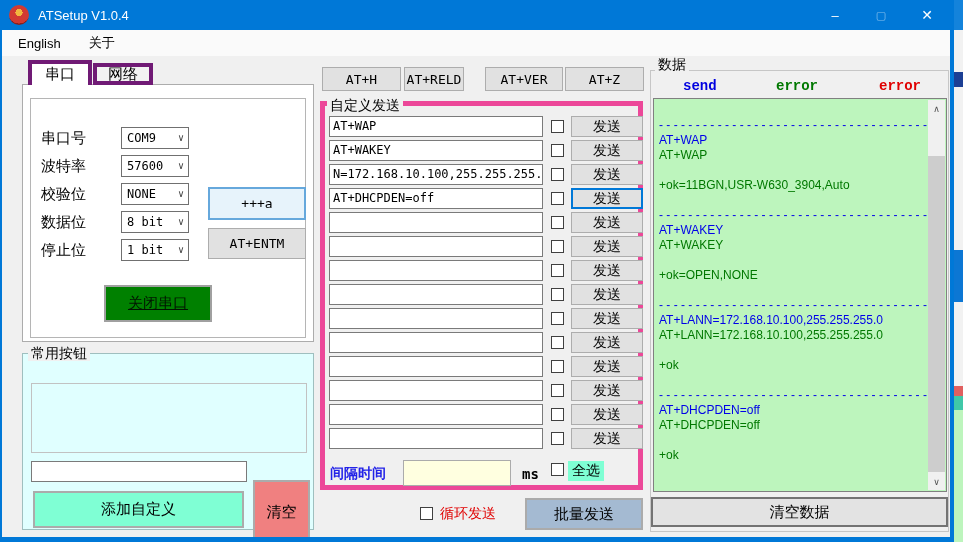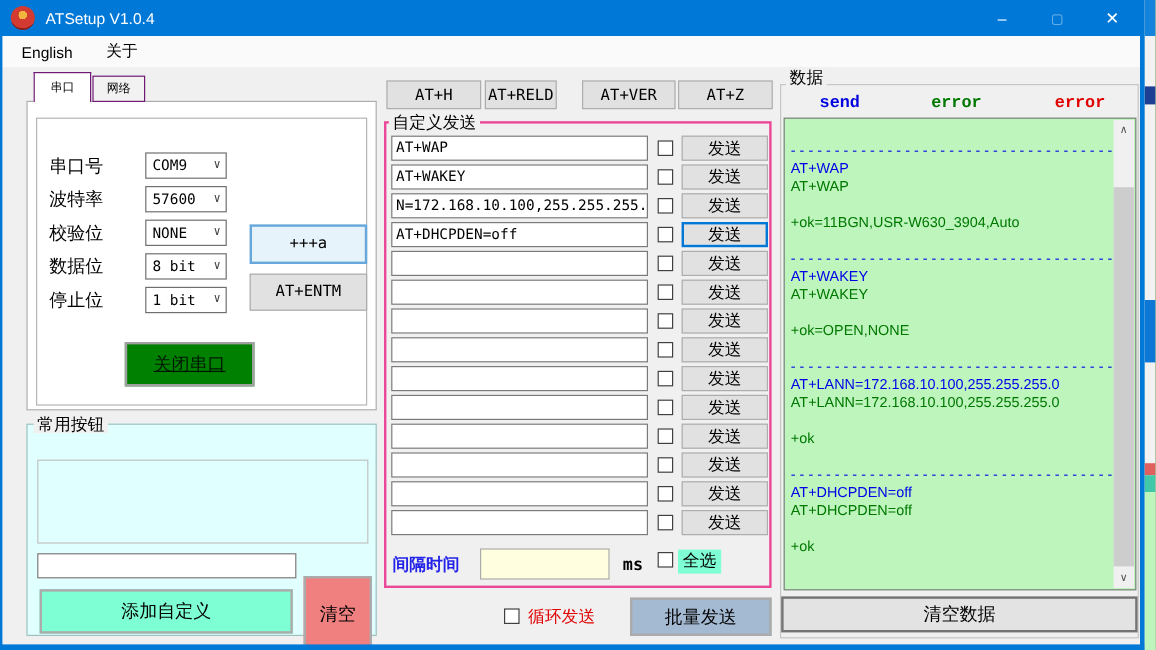--- a/index.html
+++ b/index.html
@@ -21,21 +21,21 @@
   .win-btn.max{opacity:.5;font-size:11px;}
   .win-btn.close{font-size:14px;}
 
   
   .menubar{position:absolute;left:2px;top:30px;width:948px;height:26px;background:#FAFAFA;
            display:flex;align-items:center;gap:28px;padding-left:16px;box-sizing:border-box;}
   .menu-item{font-size:13px;}
 
   
   .tab-strip{position:absolute;left:28px;top:60px;height:25px;display:flex;align-items:flex-end;z-index:3;}
-  .tab{box-sizing:border-box;border:1px solid #701a75;background:#F2F2F2;font-size:10px;height:22px;
+  .tab{box-sizing:border-box;border:4px solid #701a75;background:#F2F2F2;font-size:15px;height:22px;
        display:flex;align-items:center;padding:0 11px;margin-right:1px;}
   .tab.active{background:#fff;height:25px;border-bottom:none;padding:0 13px;}
   .tab-page{position:absolute;left:22px;top:84px;width:292px;height:258px;background:#fff;
             border:1px solid #ACACAC;box-sizing:border-box;z-index:1;}
   .serial-group{position:absolute;left:30px;top:98px;width:276px;height:240px;border:1px solid #B5B5B5;
                 box-sizing:border-box;background:#fff;z-index:2;}
   .form-label{position:absolute;left:10px;font-size:15px;white-space:nowrap;}
   .combo{position:absolute;left:90px;width:68px;height:22px;box-sizing:border-box;background:#fff;
          border:1px solid #707070;display:flex;align-items:center;justify-content:space-between;
          padding:0 4px 0 5px;font:12px "DejaVu Sans Mono","Liberation Mono",monospace;}
@@ -63,21 +63,21 @@
              justify-content:center;font-size:15px;}
   .add-btn{position:absolute;left:10px;top:137px;width:211px;height:37px;background:#7FFFD4;
            border:2px solid #ABABAB;box-sizing:border-box;display:flex;align-items:center;
            justify-content:center;font-size:15px;}
 
   
   .quick-buttons{position:absolute;left:322px;top:67px;width:322px;height:24px;}
   .qbtn{position:absolute;top:0;height:24px;box-sizing:border-box;background:#E1E1E1;border:1px solid #ADADAD;
         display:flex;align-items:center;justify-content:center;
         font:13px "DejaVu Sans Mono","Liberation Mono",monospace;}
-  .custom-group{position:absolute;left:320px;top:101px;width:323px;height:389px;border:2px solid #ec4899;
+  .custom-group{position:absolute;left:320px;top:101px;width:323px;height:389px;border:5px solid #ec4899;
                 box-sizing:border-box;}
   .cs-input{position:absolute;left:4px;width:214px;height:21px;}
   .checkbox{position:absolute;width:13px;height:13px;box-sizing:border-box;background:#fff;border:1px solid #404040;}
   .cs-send{position:absolute;left:246px;width:72px;height:21px;box-sizing:border-box;background:#E1E1E1;
            border:1px solid #ADADAD;display:flex;align-items:center;justify-content:center;font-size:14px;}
   .cs-send.focused{border:2px solid #0078D7;}
   .interval-label{position:absolute;left:5px;top:359px;color:#2222E8;font-size:14px;font-weight:bold;}
   .interval-input{position:absolute;left:78px;top:354px;width:108px;height:26px;background:#FFFFE0;
                   border:1px solid #ABABAB;}
   .ms-label{position:absolute;left:197px;top:360px;font-size:14px;font-weight:bold;

